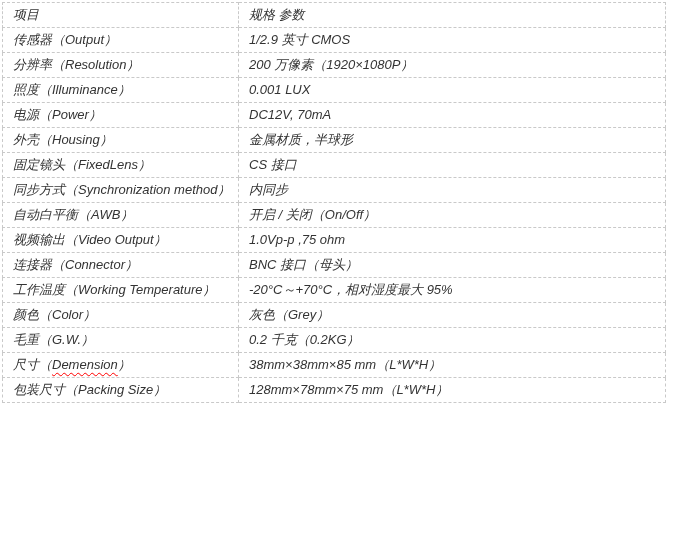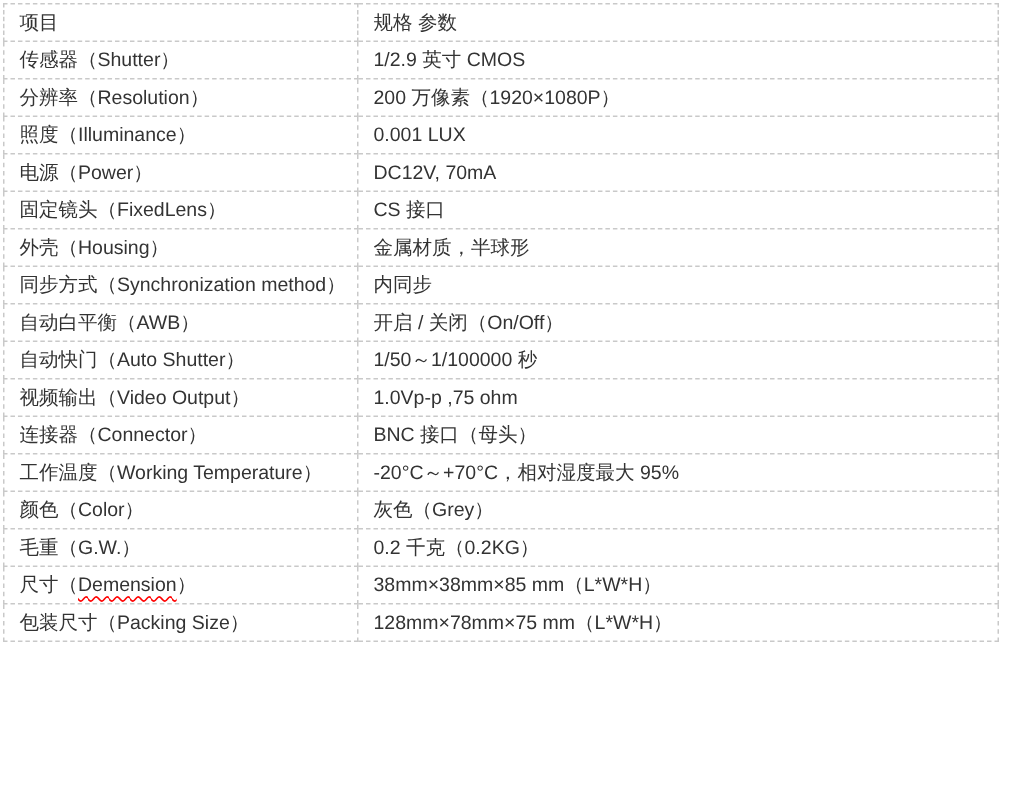--- a/index.html
+++ b/index.html
@@ -24,20 +24,21 @@
   .spec-table td {
     border: 1px dashed var(--border-color, #c9c9c9);
     height: 24px;
     padding: 0 8px 0 10px;
     font-size: 13px;
     line-height: 24px;
     color: var(--text-color, #333333);
     white-space: nowrap;
     overflow: hidden;
     vertical-align: middle;
+    font-style: italic;
   }
   .col-item  { width: 236px; }
   .spell-err {
     text-decoration: underline;
     text-decoration-style: wavy;
     text-decoration-color: var(--spell-color, #ff0000);
     text-decoration-thickness: 1px;
     text-underline-offset: 3px;
     text-align: right;
   }
@@ -49,54 +50,50 @@
   <colgroup>
     <col class="col-item">
     <col>
   </colgroup>
   <tbody>
     <tr>
       <td>项目</td>
       <td>规格 参数</td>
     </tr>
   <tr>
-        <td>传感器（Shutter）</td>
+        <td>传感器（Output）</td>
         <td>1/2.9 英寸  CMOS</td>
       </tr>
       <tr>
         <td>分辨率（Resolution）</td>
         <td>200 万像素（1920×1080P）</td>
       </tr>
       <tr>
         <td>照度（Illuminance）</td>
         <td>0.001 LUX</td>
       </tr>
       <tr>
         <td>电源（Power）</td>
         <td>DC12V, 70mA</td>
       </tr>
       <tr>
+        <td>外壳（Housing）</td>
+        <td>金属材质，半球形</td>
+      </tr>
+      <tr>
         <td>固定镜头（FixedLens）</td>
         <td>CS 接口</td>
-      </tr>
-      <tr>
-        <td>外壳（Housing）</td>
-        <td>金属材质，半球形</td>
       </tr>
       <tr>
         <td>同步方式（Synchronization method）</td>
         <td>内同步</td>
       </tr>
       <tr>
         <td>自动白平衡（AWB）</td>
         <td>开启 / 关闭（On/Off）</td>
-      </tr>
-      <tr>
-        <td>自动快门（Auto Shutter）</td>
-        <td>1/50～1/100000 秒</td>
       </tr>
       <tr>
         <td>视频输出（Video Output）</td>
         <td>1.0Vp-p ,75 ohm</td>
       </tr>
       <tr>
         <td>连接器（Connector）</td>
         <td>BNC 接口（母头）</td>
       </tr>
       <tr>

